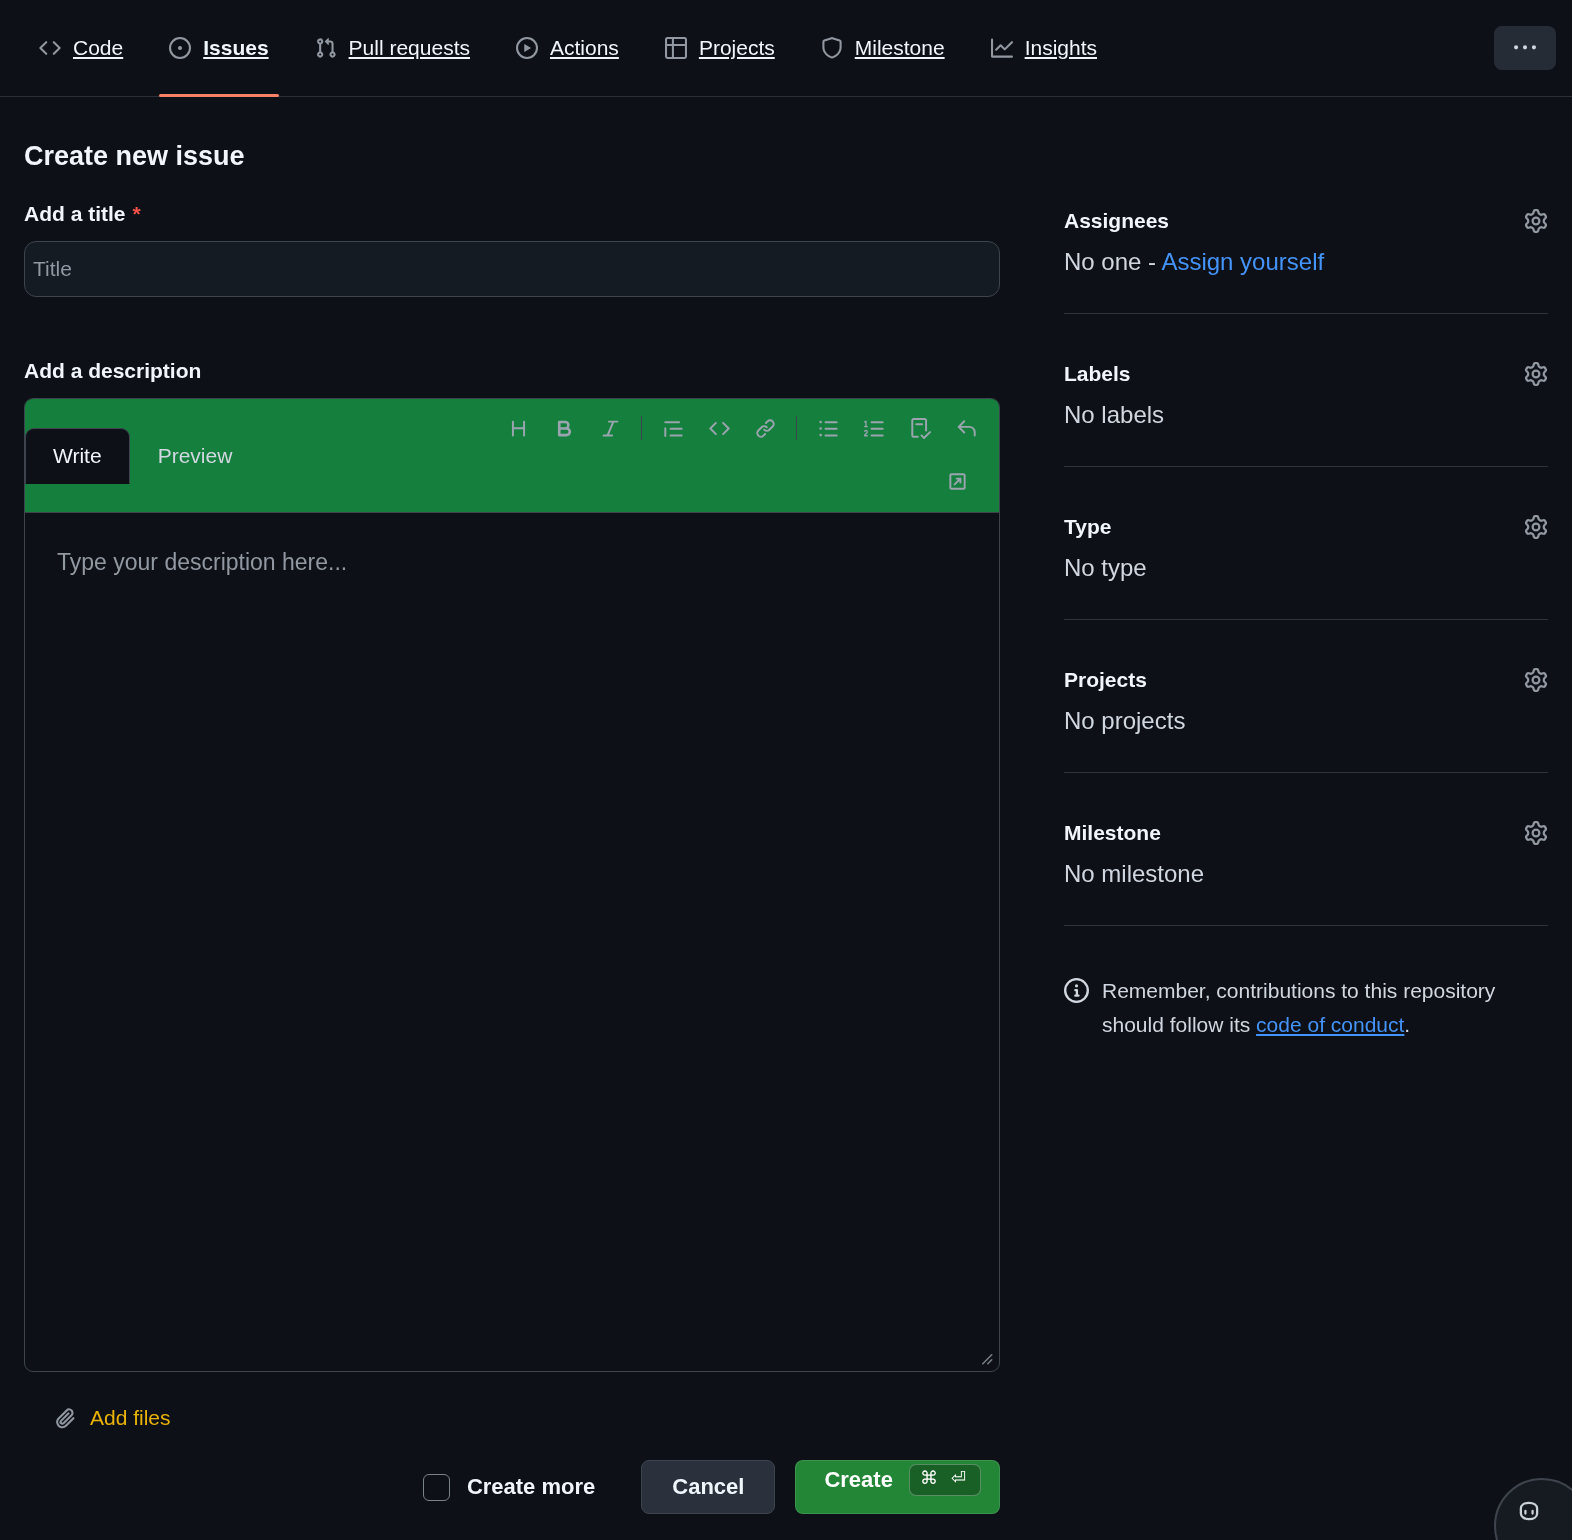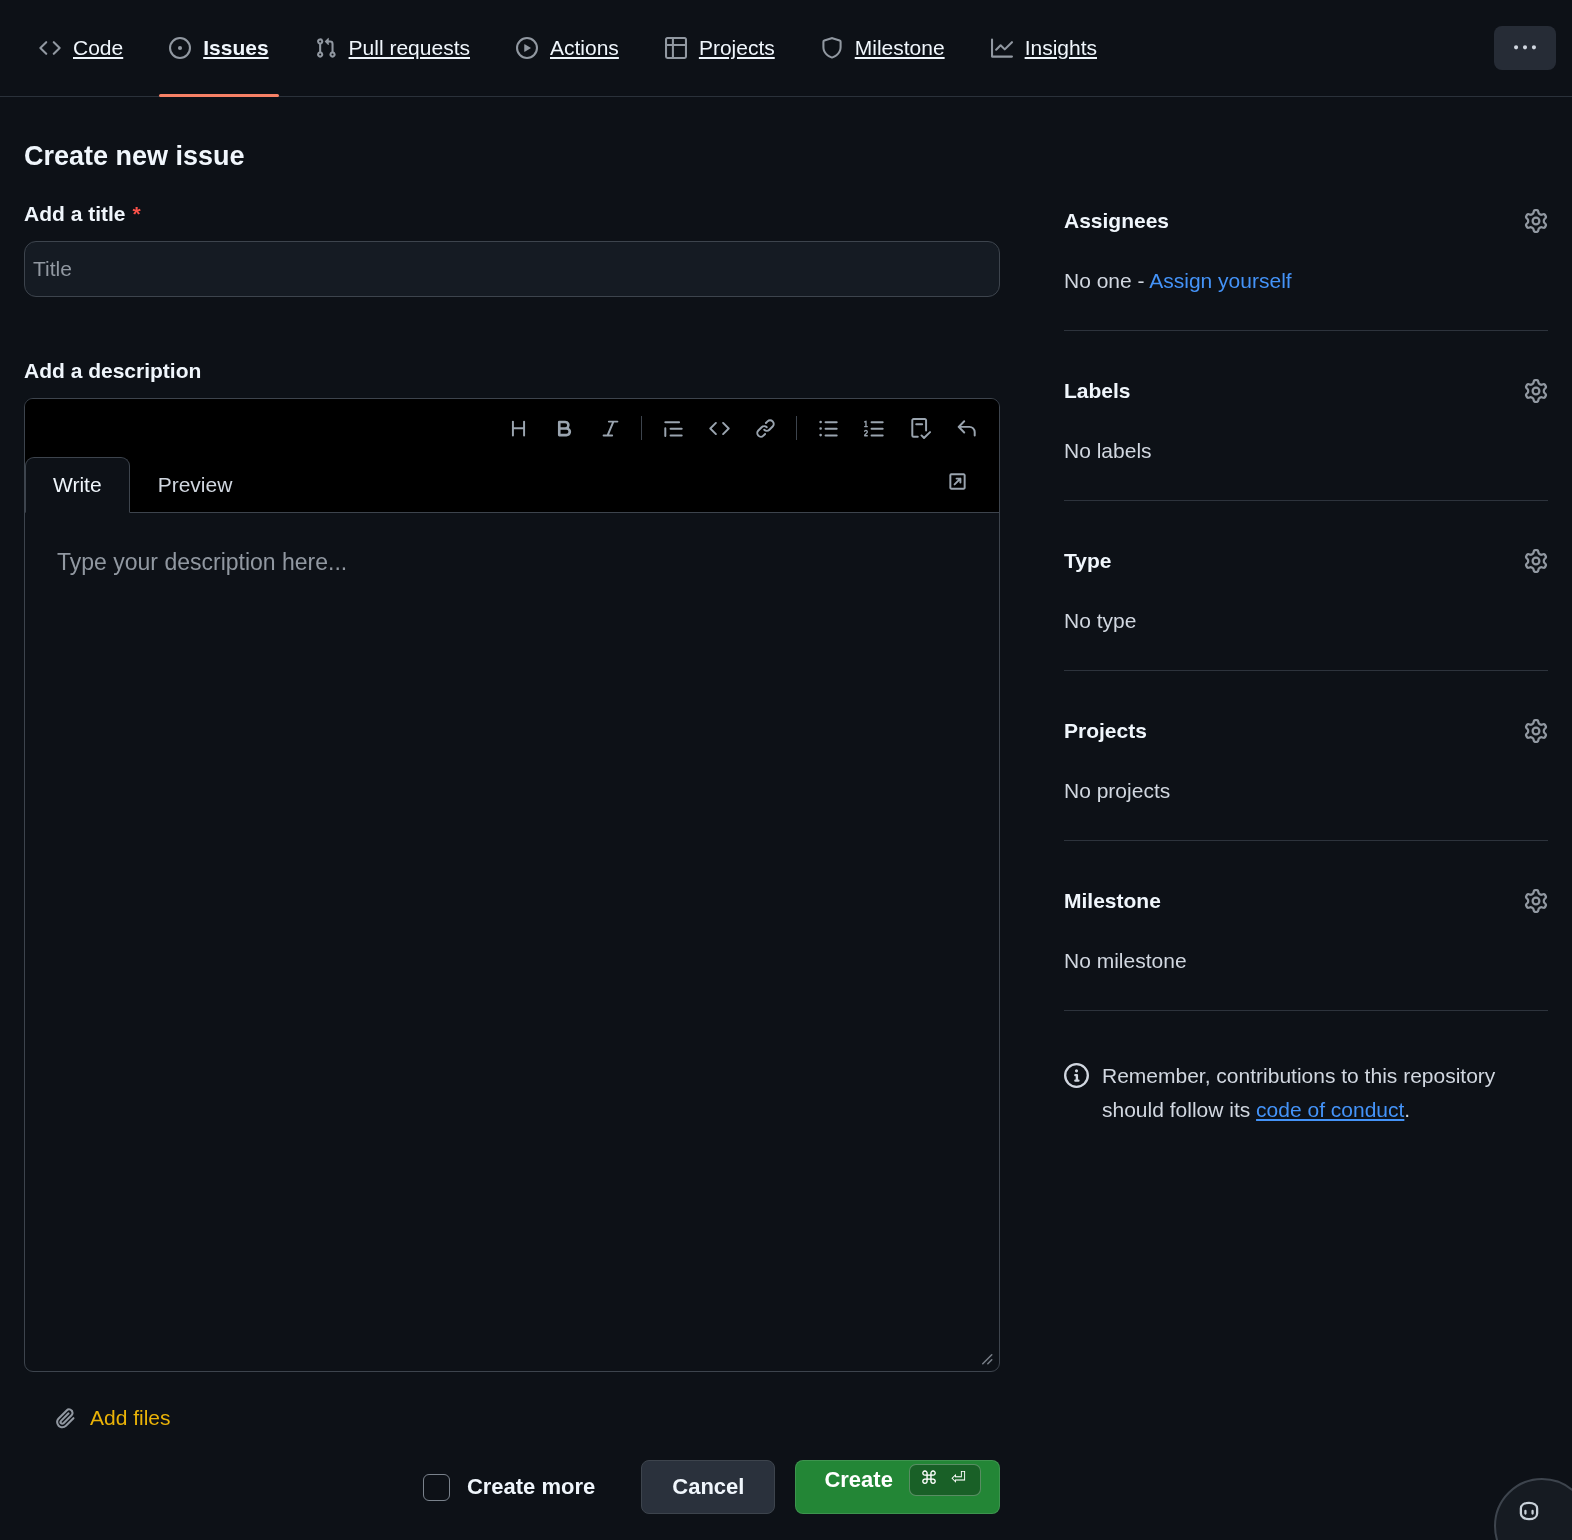--- a/index.html
+++ b/index.html
@@ -54,23 +54,23 @@
   .title-input::placeholder { color:#9198a1; }
 
   .desc-label { margin-top:62px; }
 
   
   .editor {
     border:1px solid #3d444d; border-radius:9px; overflow:hidden;
     background:#0d1117;
   }
   .editor-header {
-    position:relative; height:114px; background:#000000;
+    position:relative; height:114px; background:#15803d;
     border-bottom:1px solid #3d444d;
-    display:flex; align-items:flex-end;
+    display:flex; align-items:center;
   }
   .md-toolbar { position:absolute; top:8px; right:10px; display:flex; align-items:center; }
   .tb-btn {
     width:46px; height:42px; border:none; background:transparent; color:#9aa4af;
     display:flex; align-items:center; justify-content:center; border-radius:6px; cursor:pointer;
   }
   .tb-btn .ic { width:21px; height:21px; }
   .tb-sep { width:1px; height:24px; background:#3d444d; margin:0 8px; }
 
   .tabs { display:flex; margin-bottom:-1px; }
@@ -130,21 +130,21 @@
     background:rgba(0,0,0,0.28); border:1px solid rgba(255,255,255,0.28);
     border-radius:7px; padding:3px 10px 5px; font-size:18px; font-weight:400;
     letter-spacing:4px; line-height:1.2;
   }
 
   
   .sb-head { display:flex; justify-content:space-between; align-items:center; }
   .sb-title { font-size:21px; font-weight:700; }
   .gear-btn { background:none; border:none; color:#9198a1; cursor:pointer; padding:0; }
   .gear-btn .ic { width:24px; height:24px; }
-  .sb-value { margin-top:36px; font-size:21px; color:#d1d7e0; }
+  .sb-value { margin-top:15px; font-size:24px; color:#d1d7e0; }
   .sb-divider { border:none; border-top:1px solid #2d333c; margin:37px 0 48px; }
 
   a.link { color:#4493f8; text-decoration:none; cursor:pointer; }
   a.link.underline { text-decoration:underline; }
 
   .sb-note { display:flex; gap:13px; margin-top:46px; font-size:21px; line-height:1.6; color:#d1d7e0; }
   .sb-note .ic { width:25px; height:25px; color:#d1d7e0; flex:none; margin-top:4px; }
 
   
   .copilot {

